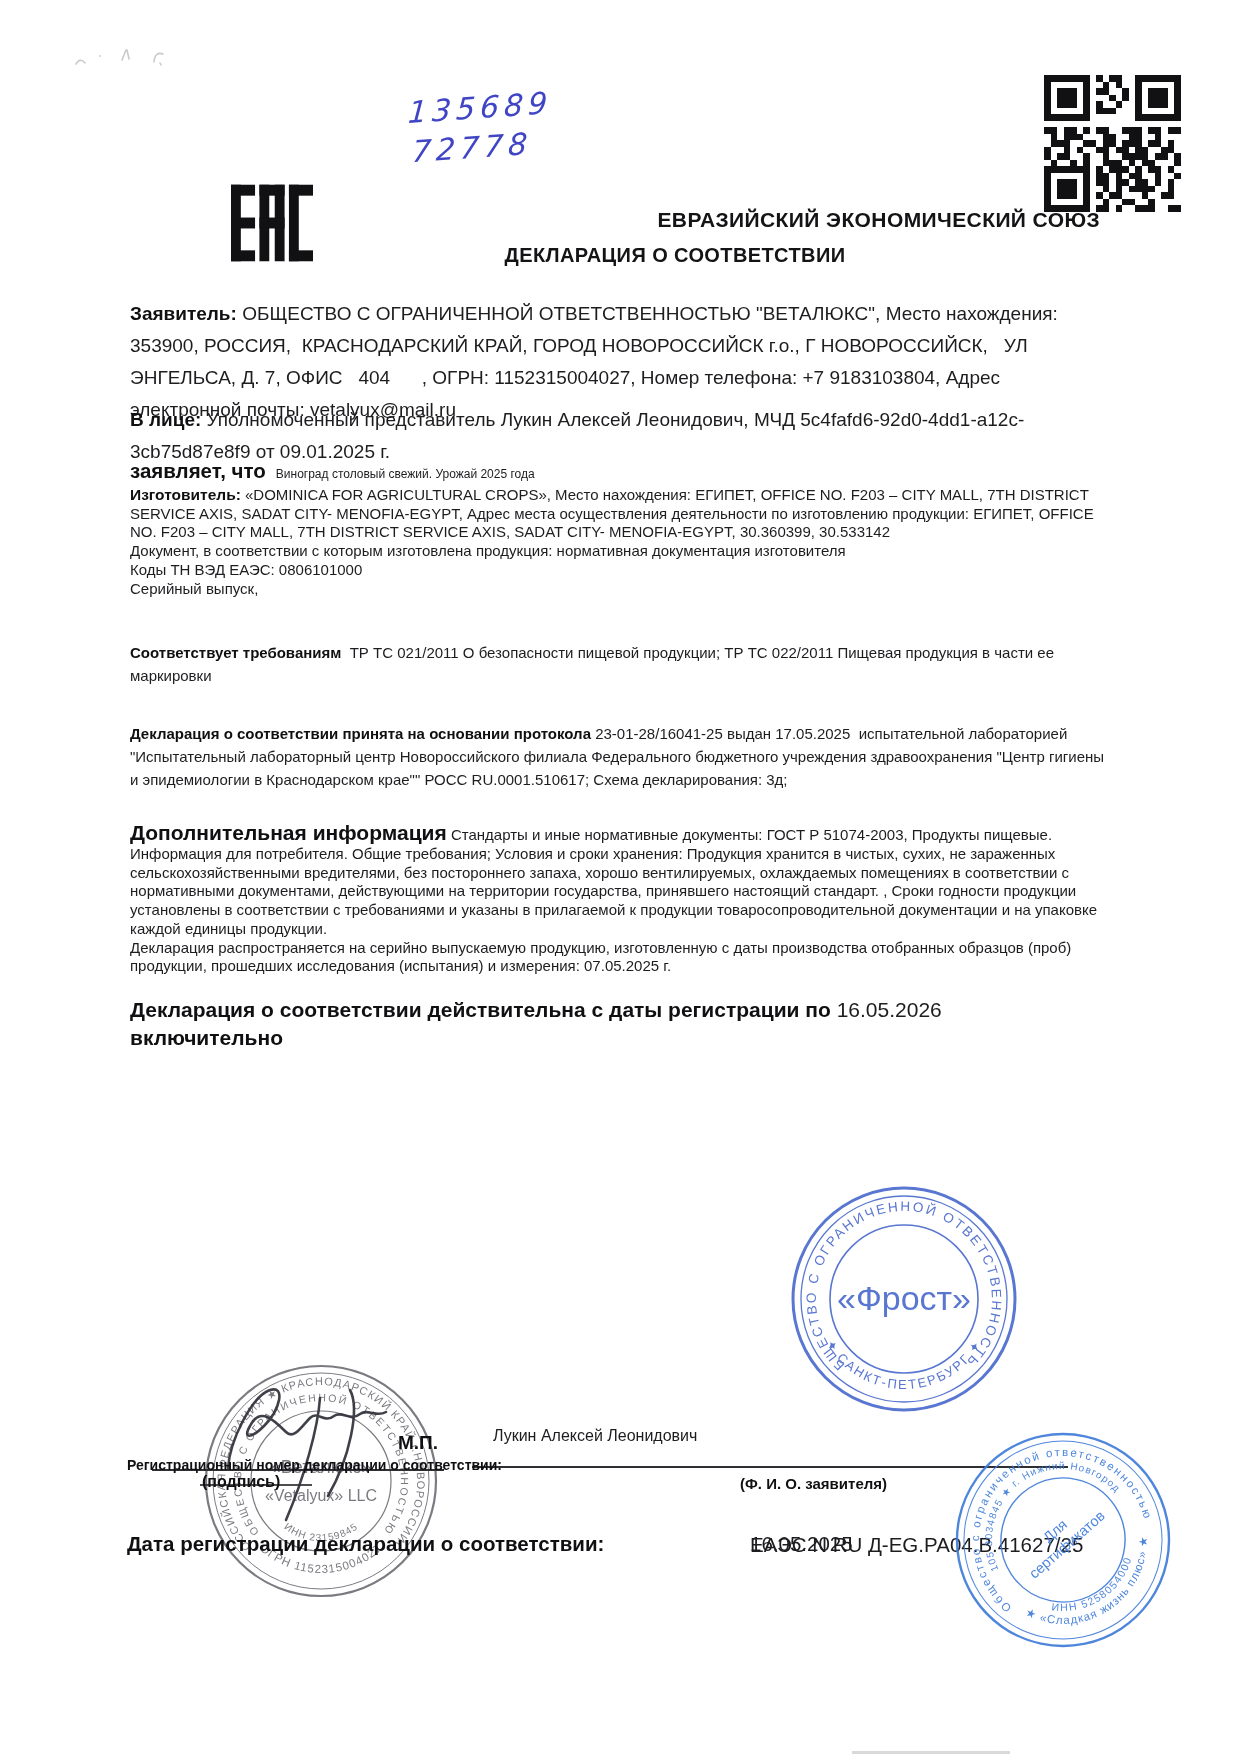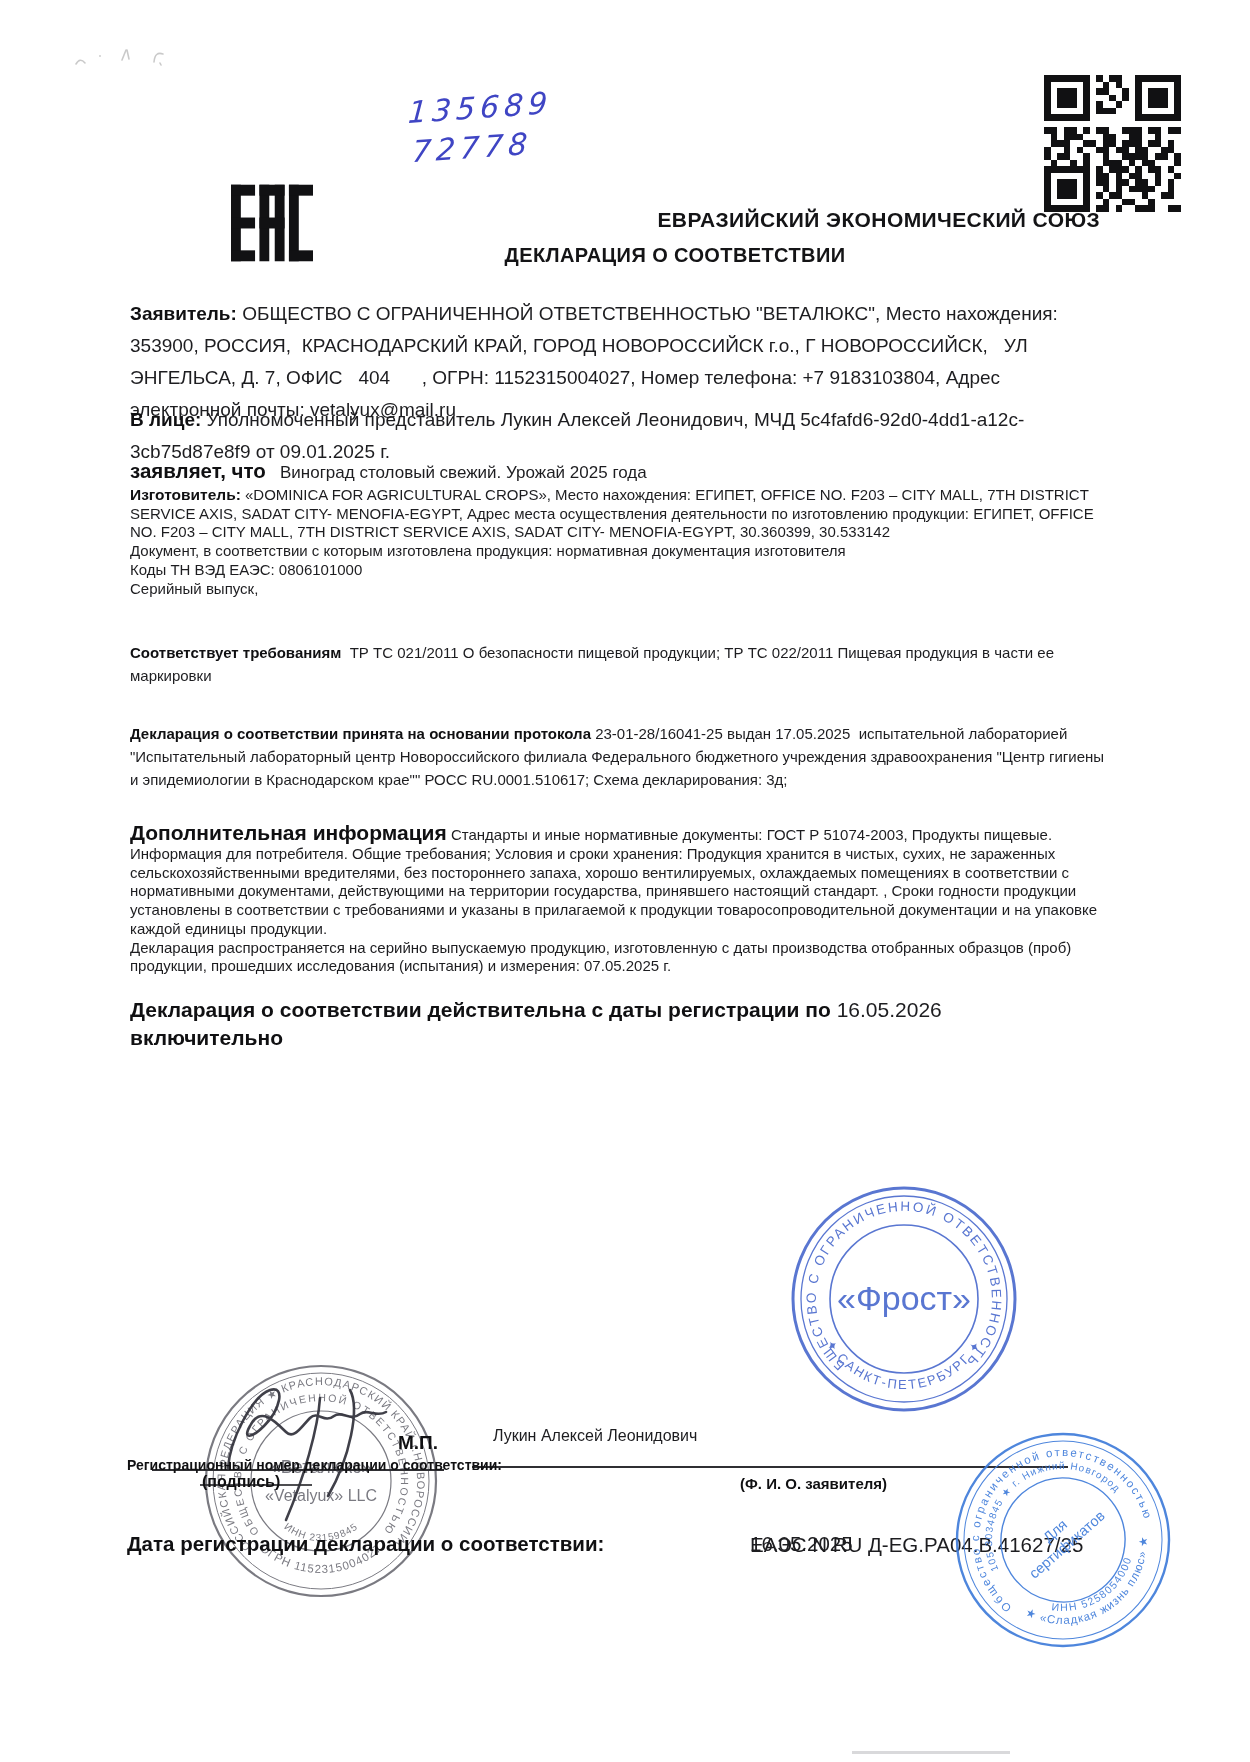--- a/index.html
+++ b/index.html
@@ -149,21 +149,21 @@
     </g>
   </svg>
 
   <div class="abs title" style="left:250px;top:208px;width:850px;font-size:21px;text-align:right;">ЕВРАЗИЙСКИЙ ЭКОНОМИЧЕСКИЙ СОЮЗ</div>
   <div class="abs title" style="left:250px;top:244px;width:850px;font-size:20px;">ДЕКЛАРАЦИЯ О СООТВЕТСТВИИ</div>
 
   <div class="abs para mainline" style="left:130px;top:298px;width:968px;"><b>Заявитель:</b><span> ОБЩЕСТВО С ОГРАНИЧЕННОЙ ОТВЕТСТВЕННОСТЬЮ "ВЕТАЛЮКС", Место нахождения: 353900, РОССИЯ,  КРАСНОДАРСКИЙ КРАЙ, ГОРОД НОВОРОССИЙСК г.о., Г НОВОРОССИЙСК,   УЛ ЭНГЕЛЬСА, Д. 7, ОФИС   404      , ОГРН: 1152315004027, Номер телефона: +7 9183103804, Адрес электронной почты: vetalyux@mail.ru</span></div>
 
   <div class="abs para mainline" style="left:130px;top:404px;width:968px;"><b>В лице:</b><span> Уполномоченный представитель Лукин Алексей Леонидович, МЧД 5c4fafd6-92d0-4dd1-a12c-3cb75d87e8f9 от 09.01.2025 г.</span></div>
 
-  <div class="abs para" style="left:130px;top:459px;width:968px;font-size:20.5px;"><b>заявляет, что</b><span style="font-size:17px;">   Виноград столовый свежий. Урожай 2025 года</span></div>
+  <div class="abs para" style="left:130px;top:459px;width:968px;font-size:20.5px;"><b>заявляет, что</b><span style="font-size:12px;">   Виноград столовый свежий. Урожай 2025 года</span></div>
 
   <div class="abs para smalltext" style="left:130px;top:486px;width:990px;"><b style="font-size:15.5px;">Изготовитель:</b><span> «DOMINICA FOR AGRICULTURAL CROPS», Место нахождения: ЕГИПЕТ, OFFICE NO. F203 – CITY MALL, 7TH DISTRICT SERVICE AXIS, SADAT CITY- MENOFIA-EGYPT, Адрес места осуществления деятельности по изготовлению продукции: ЕГИПЕТ, OFFICE NO. F203 – CITY MALL, 7TH DISTRICT SERVICE AXIS, SADAT CITY- MENOFIA-EGYPT, 30.360399, 30.533142</span><br><span>Документ, в соответствии с которым изготовлена продукция: нормативная документация изготовителя</span><br><span>Коды ТН ВЭД ЕАЭС: 0806101000</span><br><span>Серийный выпуск,</span></div>
 
   <div class="abs para tight" style="left:130px;top:641px;width:968px;"><b>Соответствует требованиям</b><span>  ТР ТС 021/2011 О безопасности пищевой продукции; ТР ТС 022/2011 Пищевая продукция в части ее маркировки</span></div>
 
   <div class="abs para tight" style="left:130px;top:722px;width:980px;"><b>Декларация о соответствии принята на основании протокола</b><span> 23-01-28/16041-25 выдан 17.05.2025  испытательной лабораторией "Испытательный лабораторный центр Новороссийского филиала Федерального бюджетного учреждения здравоохранения "Центр гигиены и эпидемиологии в Краснодарском крае"" РОСС RU.0001.510617; Схема декларирования: 3д;</span></div>
 
   <div class="abs para smalltext" style="left:130px;top:820px;width:992px;"><b style="font-size:21px;line-height:25px;">Дополнительная информация</b><span> Стандарты и иные нормативные документы: ГОСТ Р 51074-2003, Продукты пищевые. Информация для потребителя. Общие требования; Условия и сроки хранения: Продукция хранится в чистых, сухих, не зараженных сельскохозяйственными вредителями, без постороннего запаха, хорошо вентилируемых, охлаждаемых помещениях в соответствии с нормативными документами, действующими на территории государства, принявшего настоящий стандарт. , Сроки годности продукции установлены в соответствии с требованиями и указаны в прилагаемой к продукции товаросопроводительной документации и на упаковке каждой единицы продукции.</span><br><span>Декларация распространяется на серийно выпускаемую продукцию, изготовленную с даты производства отобранных образцов (проб) продукции, прошедших исследования (испытания) и измерения: 07.05.2025 г.</span></div>
 
   <div class="abs para" style="left:130px;top:996px;width:980px;font-size:21px;line-height:28px;"><b>Декларация о соответствии действительна с даты регистрации по</b><span> 16.05.2026</span><br><b>включительно</b></div>

